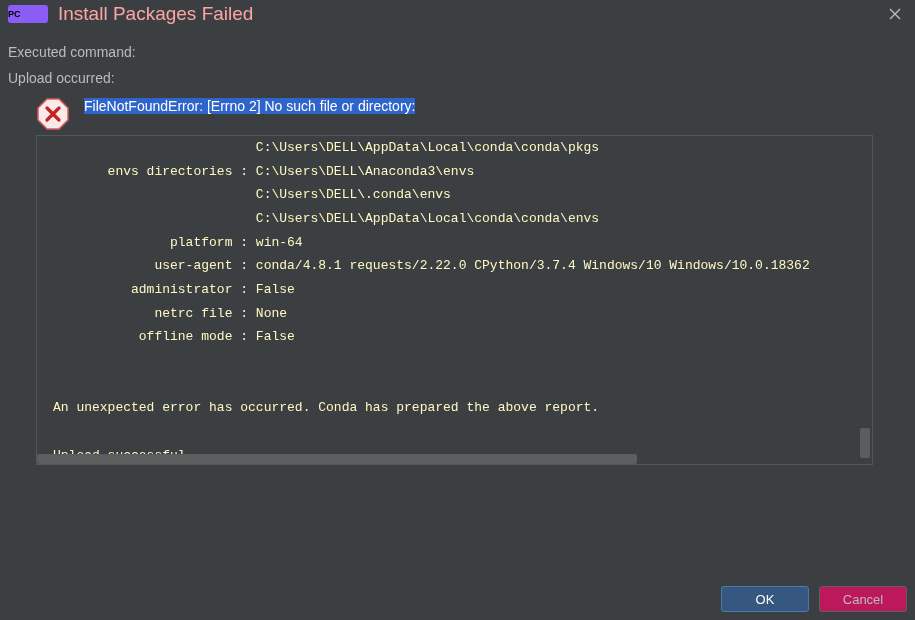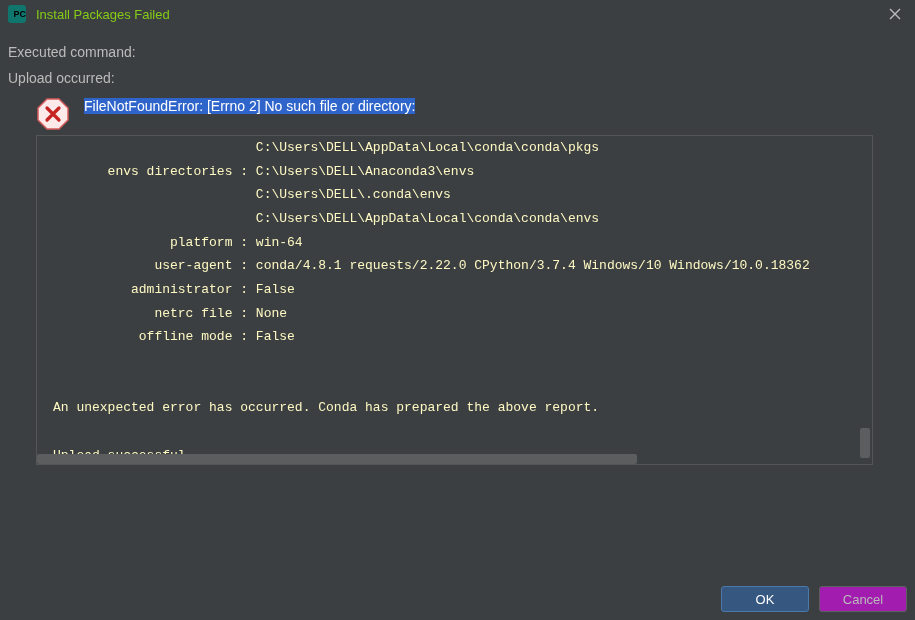--- a/index.html
+++ b/index.html
@@ -23,34 +23,34 @@
       height: 28px;
       padding: 0 8px;
       background: #3c3f41;
     }
     .titlebar-left {
       display: flex;
       align-items: center;
       gap: 10px;
     }
     .app-icon {
-      width: 18px;
+      width: 40px;
       height: 18px;
-      background: #0f766e;
+      background: #8b5cf6;
       border-radius: 3px;
       display: flex;
       align-items: center;
-      justify-content: flex-end;
+      justify-content: flex-start;
       font-size: 9px;
       font-weight: bold;
       color: #000;
     }
     .titlebar-title {
-      font-size: 13px;
-      color: #84cc16;
+      font-size: 19px;
+      color: #fca5a5;
     }
     .close-btn {
       width: 24px;
       height: 24px;
       display: flex;
       align-items: center;
       justify-content: center;
       cursor: pointer;
       color: #bbbbbb;
     }
@@ -154,21 +154,21 @@
       align-items: center;
       justify-content: center;
       cursor: pointer;
     }
     .btn-primary {
       background: #365880;
       border: 1px solid #4a7aab;
       color: #ffffff;
     }
     .btn-secondary {
-      background: #a21caf;
+      background: #be185d;
       border: 1px solid #5e6060;
       color: #bbbbbb;
     }
   </style>
 </head>
 <body>
 
 <div class="titlebar">
   <div class="titlebar-left">
     <div class="app-icon">

